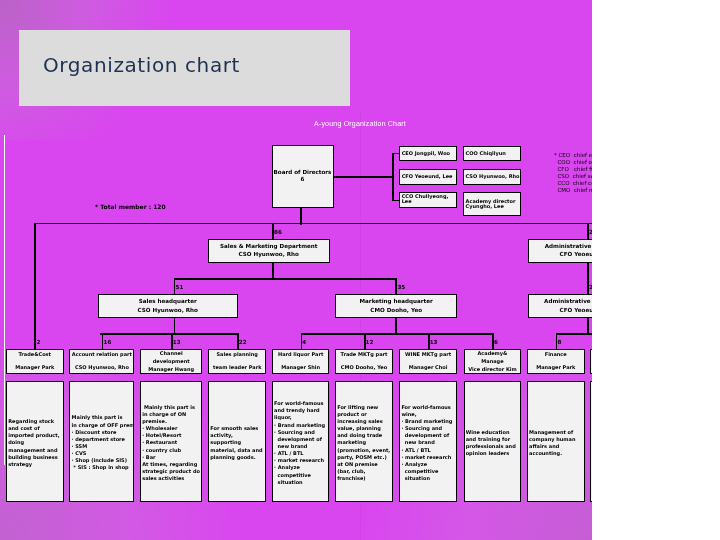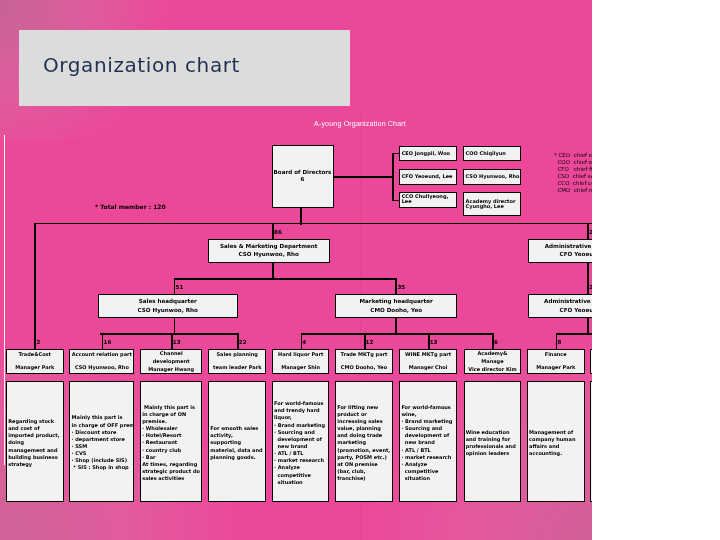--- a/index.html
+++ b/index.html
@@ -1,20 +1,20 @@
 <!DOCTYPE html>
 <html><head>
 <meta charset="utf-8">
 <title>Organization chart</title>
 <style>
   html,body{margin:0;padding:0;}
   body{width:720px;height:540px;overflow:hidden;
        font-family:"Liberation Sans",sans-serif;background:#ffffff;}
   #slide{position:relative;width:592px;height:540px;overflow:hidden;
-         background:#ec4899;}
+         background:#d946ef;}
 
   
   .bg-tl{position:absolute;left:0;top:0;width:200px;height:140px;
          background:radial-gradient(circle at 0% 0%, rgba(140,140,140,0.40) 0%, rgba(170,170,170,0.22) 35%, rgba(200,200,200,0.0) 70%);}
   .bg-bl{position:absolute;left:0;bottom:0;width:260px;height:190px;
          background:radial-gradient(circle at 0% 100%, rgba(150,150,150,0.35) 0%, rgba(180,180,180,0.18) 40%, rgba(210,210,210,0.0) 75%);}
   .bg-br{position:absolute;right:0;bottom:0;width:240px;height:170px;
          background:radial-gradient(circle at 100% 100%, rgba(150,150,150,0.30) 0%, rgba(185,185,185,0.15) 42%, rgba(210,210,210,0.0) 78%);}
 
   

